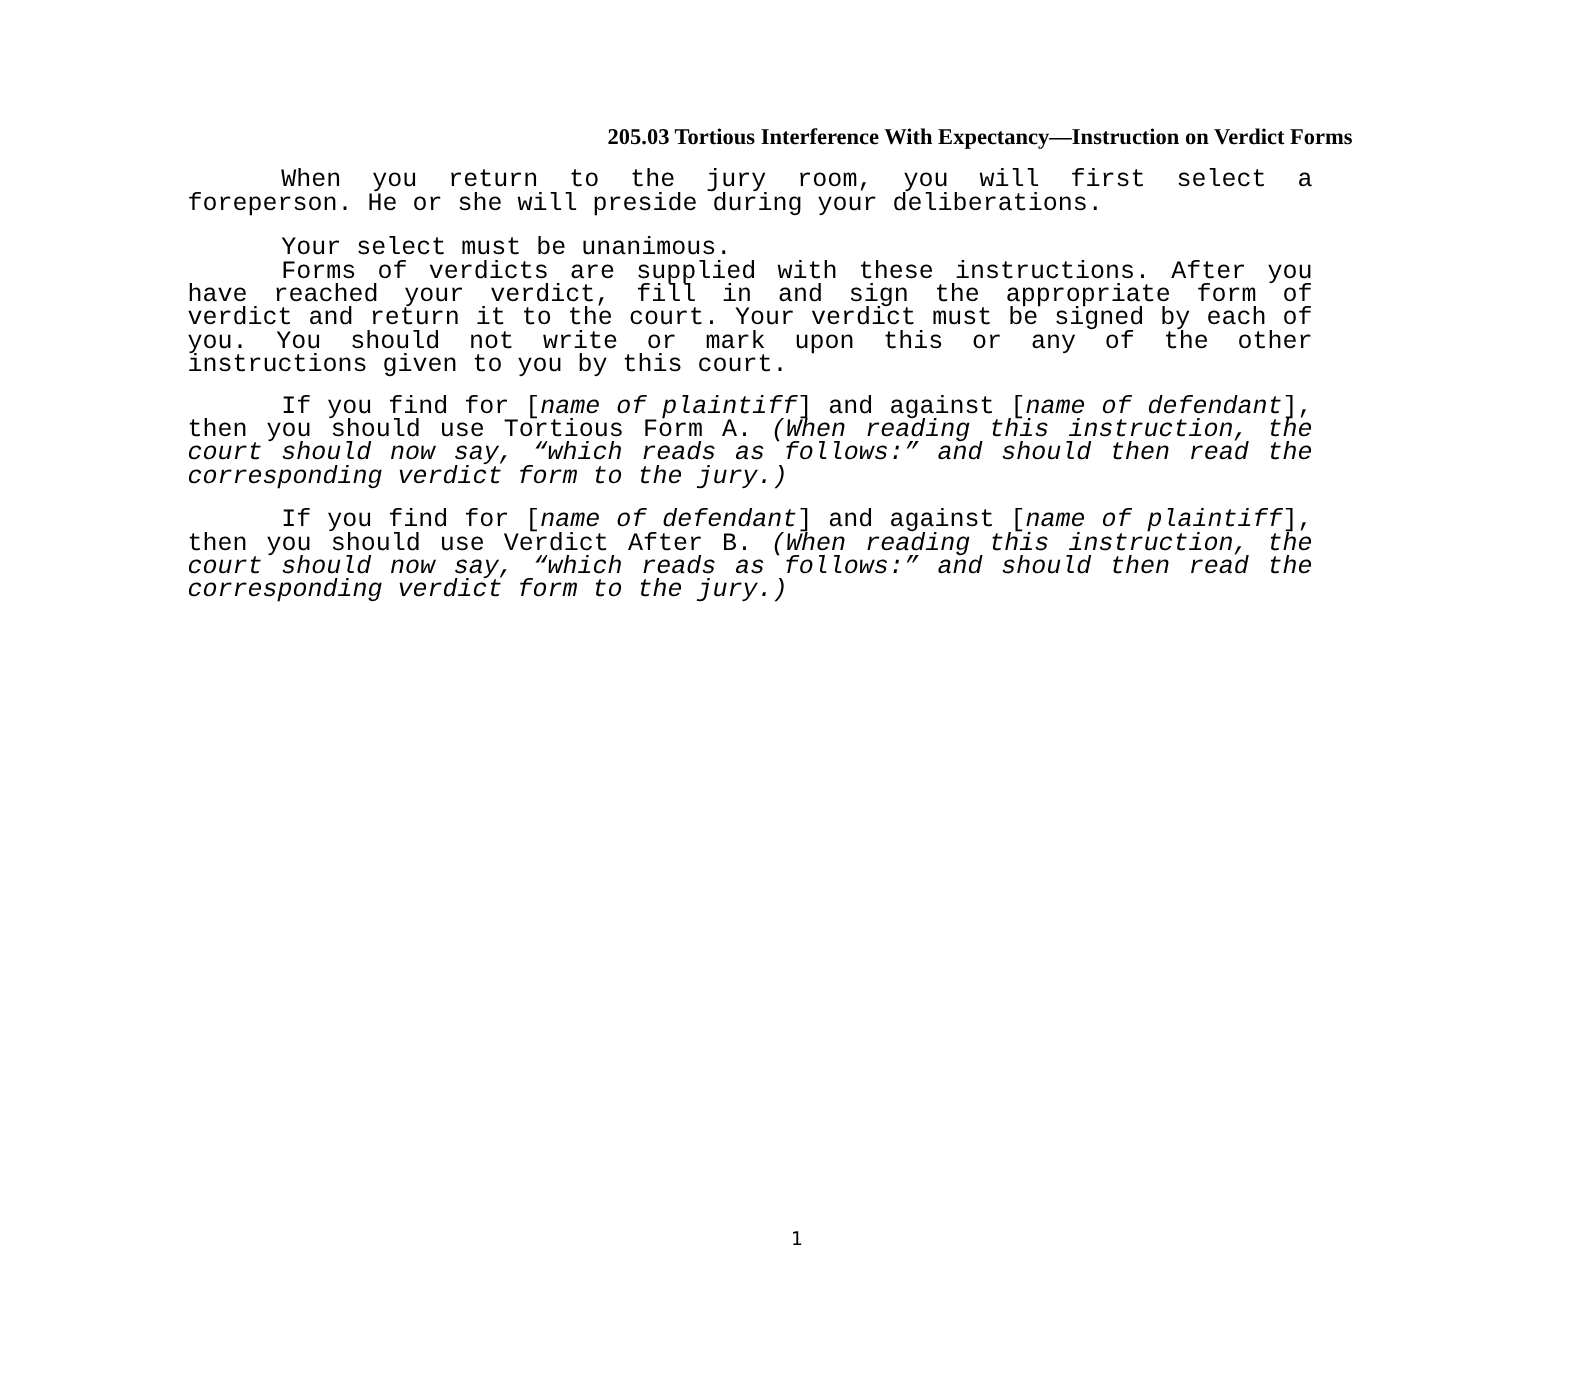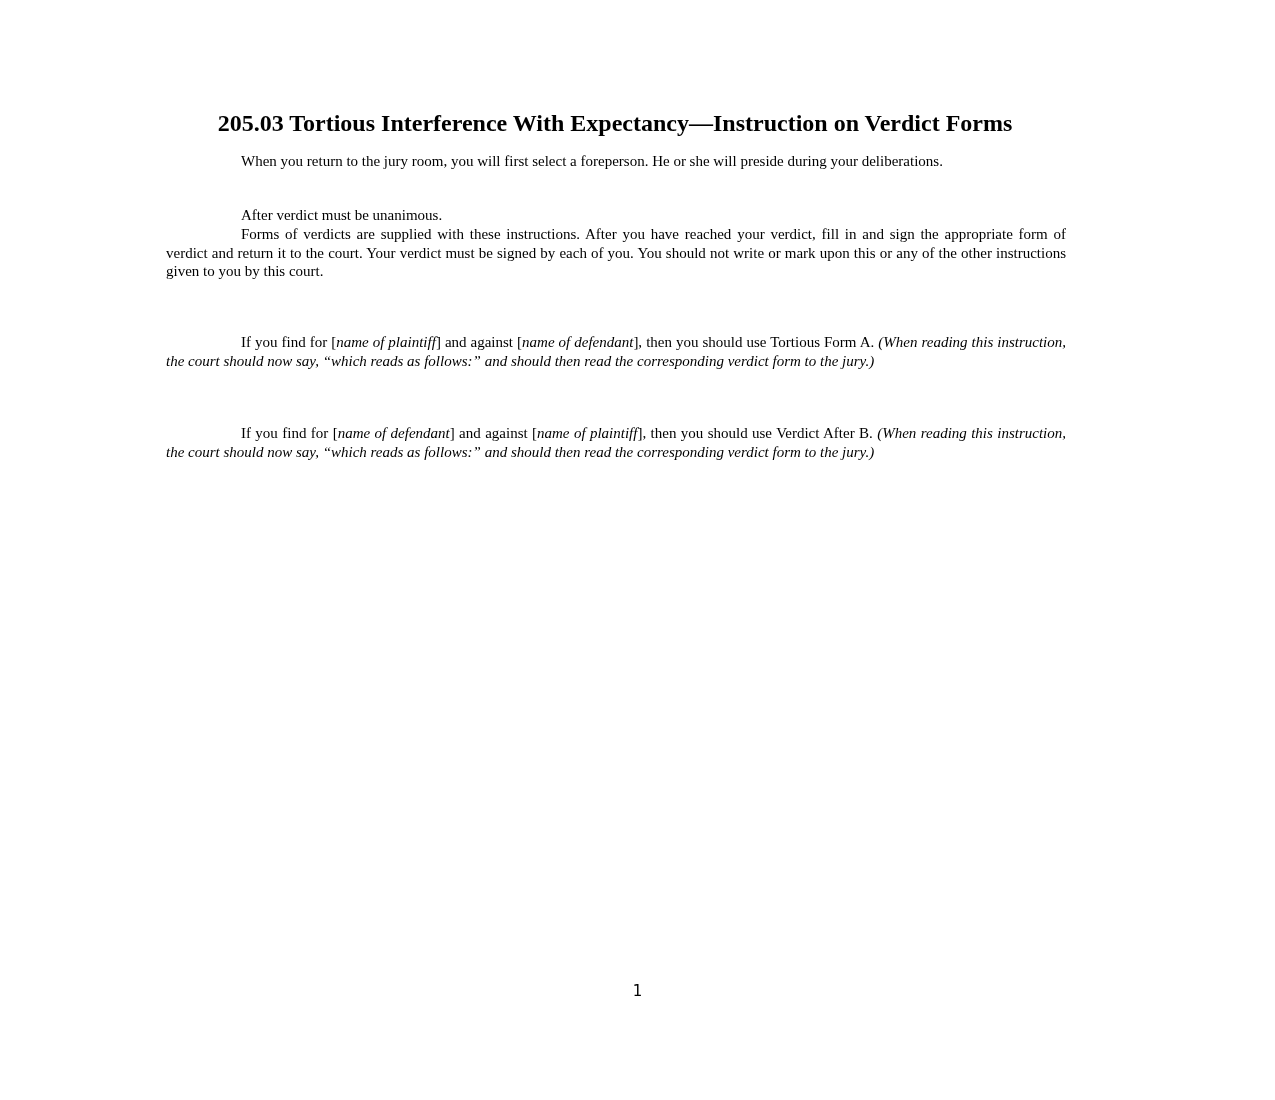--- a/index.html
+++ b/index.html
@@ -17,39 +17,40 @@
     }
     .page {
       position: absolute;
       left: 150px;
       top: 0;
       width: 900px;
     }
     .title {
       position: absolute;
       left: 0;
-      top: 112px;
+      top: 98px;
       width: 934px;
       margin-left: -2px;
-      text-align: center;
+      text-align: right;
       font-weight: bold;
-      font-size: 24px;
+      font-size: 18px;
       line-height: 22px;
       white-space: nowrap;
     }
     .para {
       position: absolute;
       left: 0;
       width: 900px;
-      font-size: 15px;
+      font-size: 20px;
       line-height: 18.7px;
       text-align: justify;
       text-align-last: left;
       text-indent: 75px;
-      margin: 16px;
+      margin: 0;
+      font-family: Liberation Mono, monospace;
     }
     .para i, .para em {
       font-style: italic;
     }
     #p1 { top: 136px; }
     #p2 { top: 190px; }
     #p3 { top: 209px; }
     #p4 { top: 317px; }
     #p5 { top: 408px; }
     .page-number {
@@ -64,21 +65,21 @@
     }
   </style>
 </head>
 <body>
 
 <div class="page">
   <div class="title">205.03 Tortious Interference With Expectancy—Instruction on Verdict Forms</div>
 
   <p class="para" id="p1">When you return to the jury room, you will first select a foreperson. He or she will preside during your deliberations.</p>
 
-  <p class="para" id="p2">After verdict must be unanimous.</p>
+  <p class="para" id="p2">Your select must be unanimous.</p>
 
   <p class="para" id="p3">Forms of verdicts are supplied with these instructions. After you have reached your verdict, fill in and sign the appropriate form of verdict and return it to the court. Your verdict must be signed by each of you. You should not write or mark upon this or any of the other instructions given to you by this court.</p>
 
   <p class="para" id="p4"><span>If you find for [</span><i>name of plaintiff</i><span>] and against [</span><i>name of defendant</i><span>], then you should use Tortious Form A. </span><i>(When reading this instruction, the court should now say, “which reads as follows:” and should then read the corresponding verdict form to the jury.)</i></p>
 
   <p class="para" id="p5"><span>If you find for [</span><i>name of defendant</i><span>] and against [</span><i>name of plaintiff</i><span>], then you should use Verdict After B. </span><i>(When reading this instruction, the court should now say, “which reads as follows:” and should then read the corresponding verdict form to the jury.)</i></p>
 </div>
 
 <div class="page-number">1</div>
 

